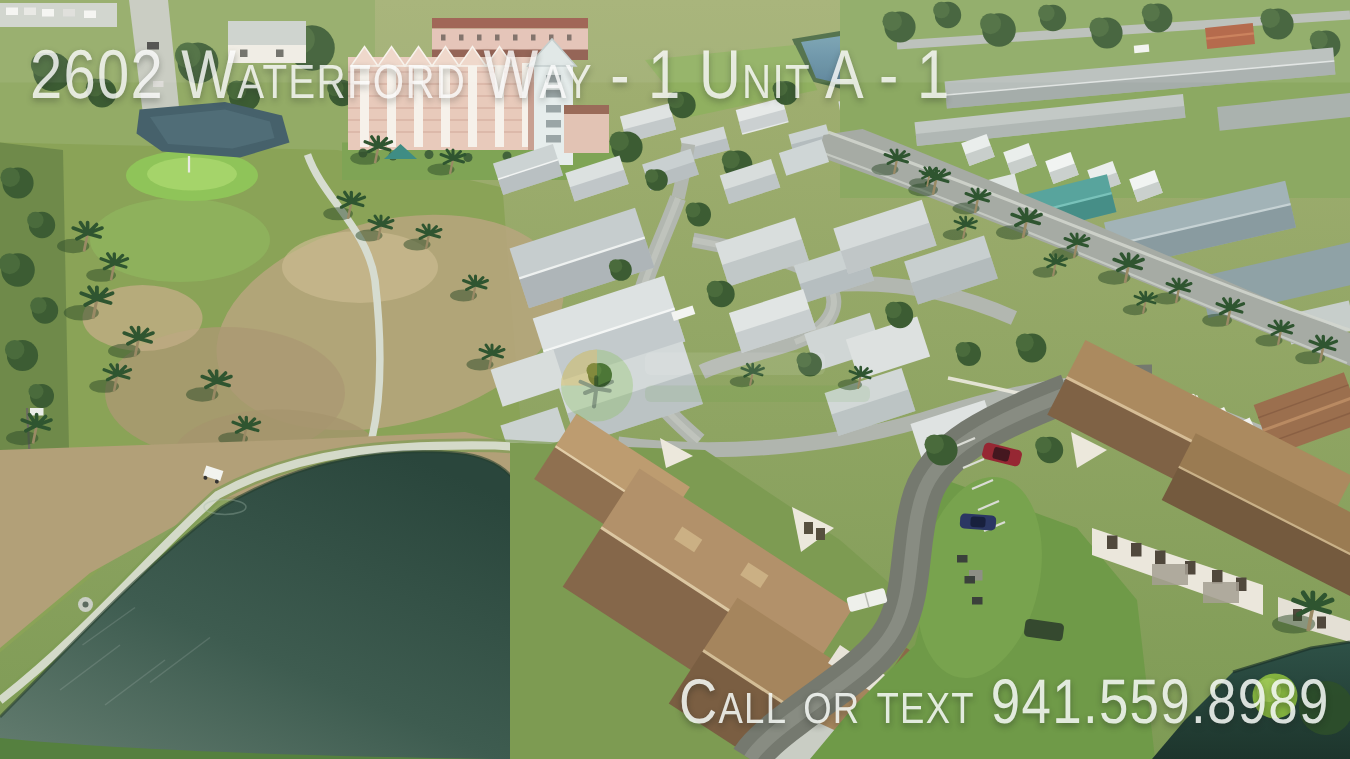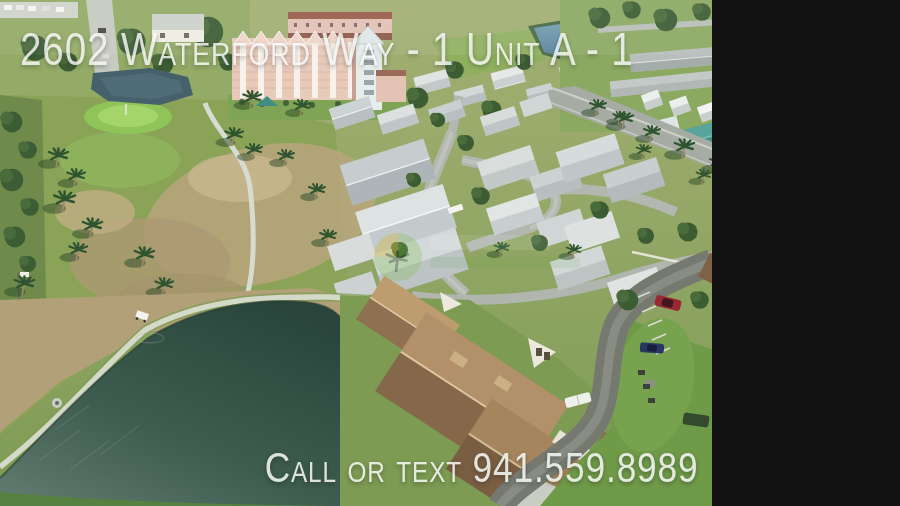--- a/index.html
+++ b/index.html
@@ -1,16 +1,16 @@
 <!DOCTYPE html>
 <html><head>
 <meta charset="utf-8">
 <style>
   html,body{margin:0;padding:0;background:#111;}
-  .stage{position:relative;width:712px;height:506px;overflow:hidden;
+  .stage{position:relative;width:900px;height:506px;overflow:hidden;
          font-family:"Liberation Sans",sans-serif;}
   .stage svg.scene{position:absolute;left:0;top:0;}
   .overlay-title{
     position:absolute;left:20px;top:22px;white-space:nowrap;
     font-size:46px;font-weight:400;letter-spacing:1px;
     font-variant:small-caps;color:rgba(255,255,255,.80);
     text-shadow:0 2px 5px rgba(40,45,40,.35);
     transform:scaleX(.84);transform-origin:left top;z-index:5;}
   .overlay-contact{
     position:absolute;right:14px;bottom:14px;white-space:nowrap;

